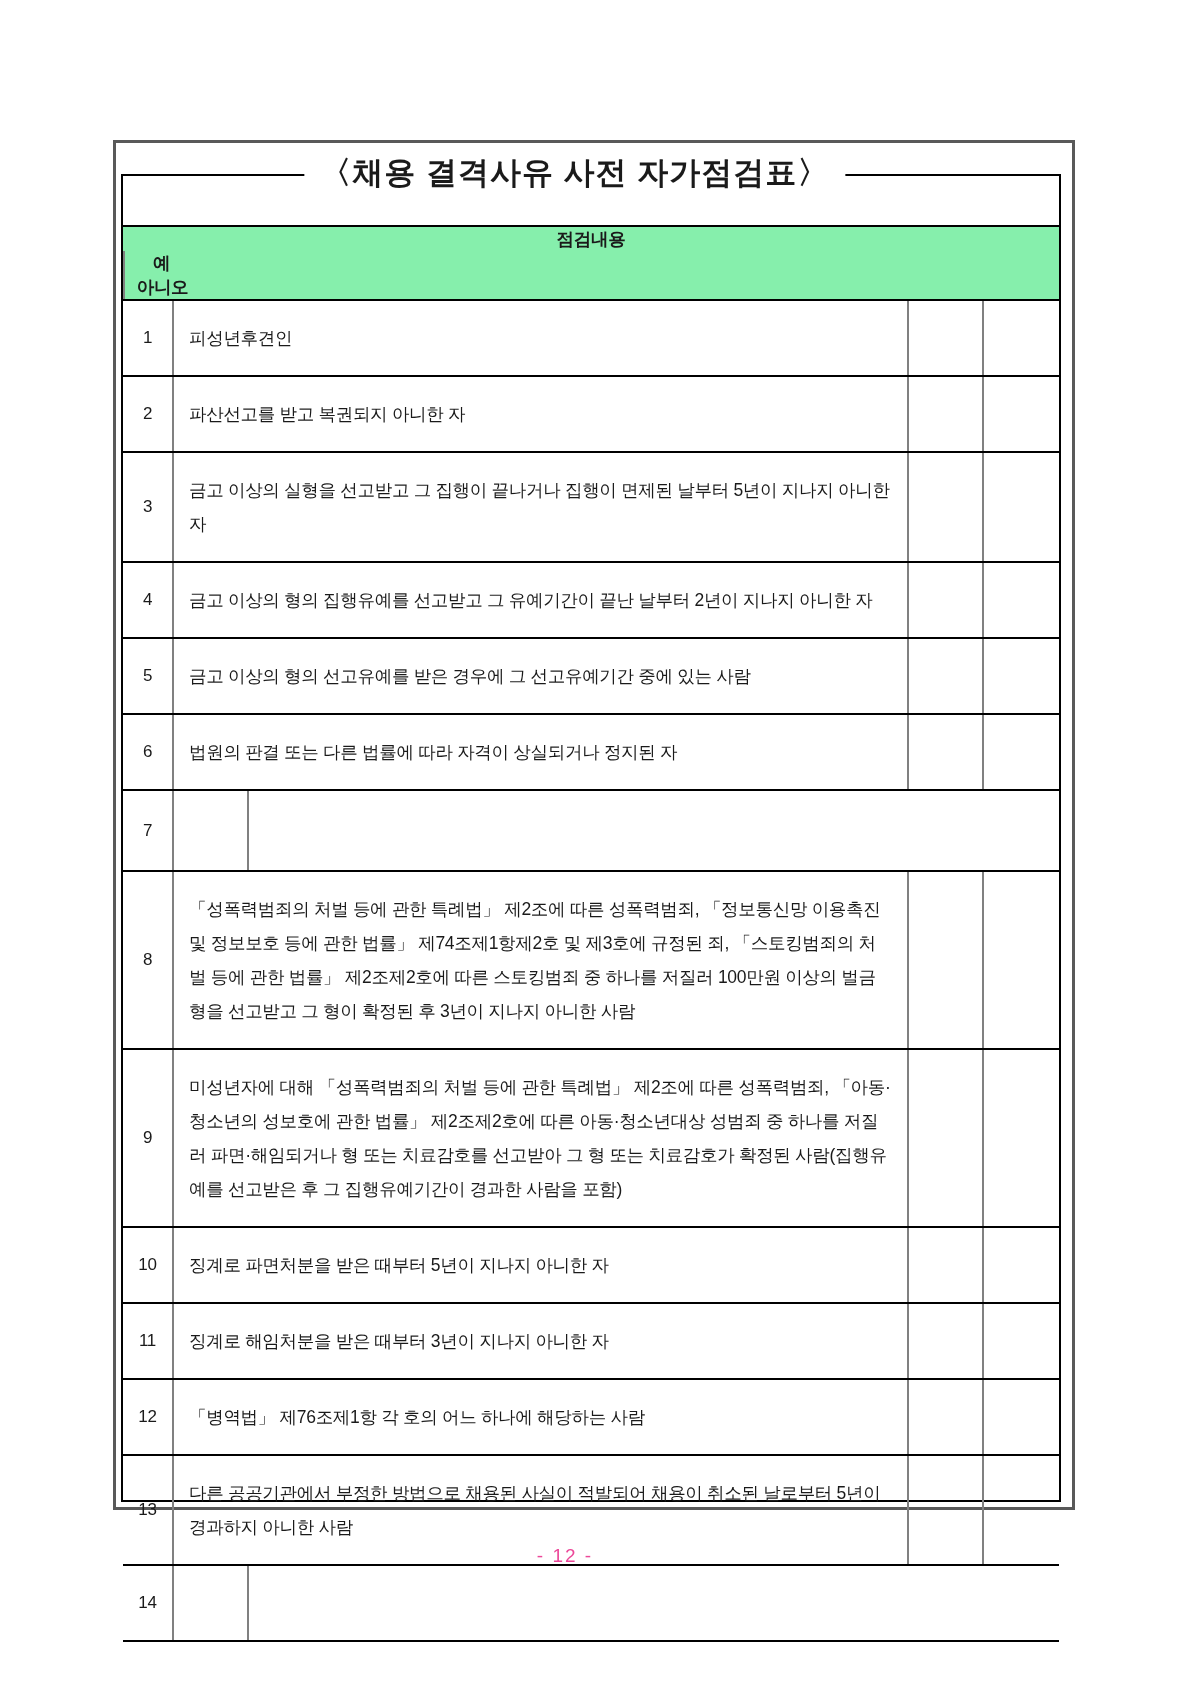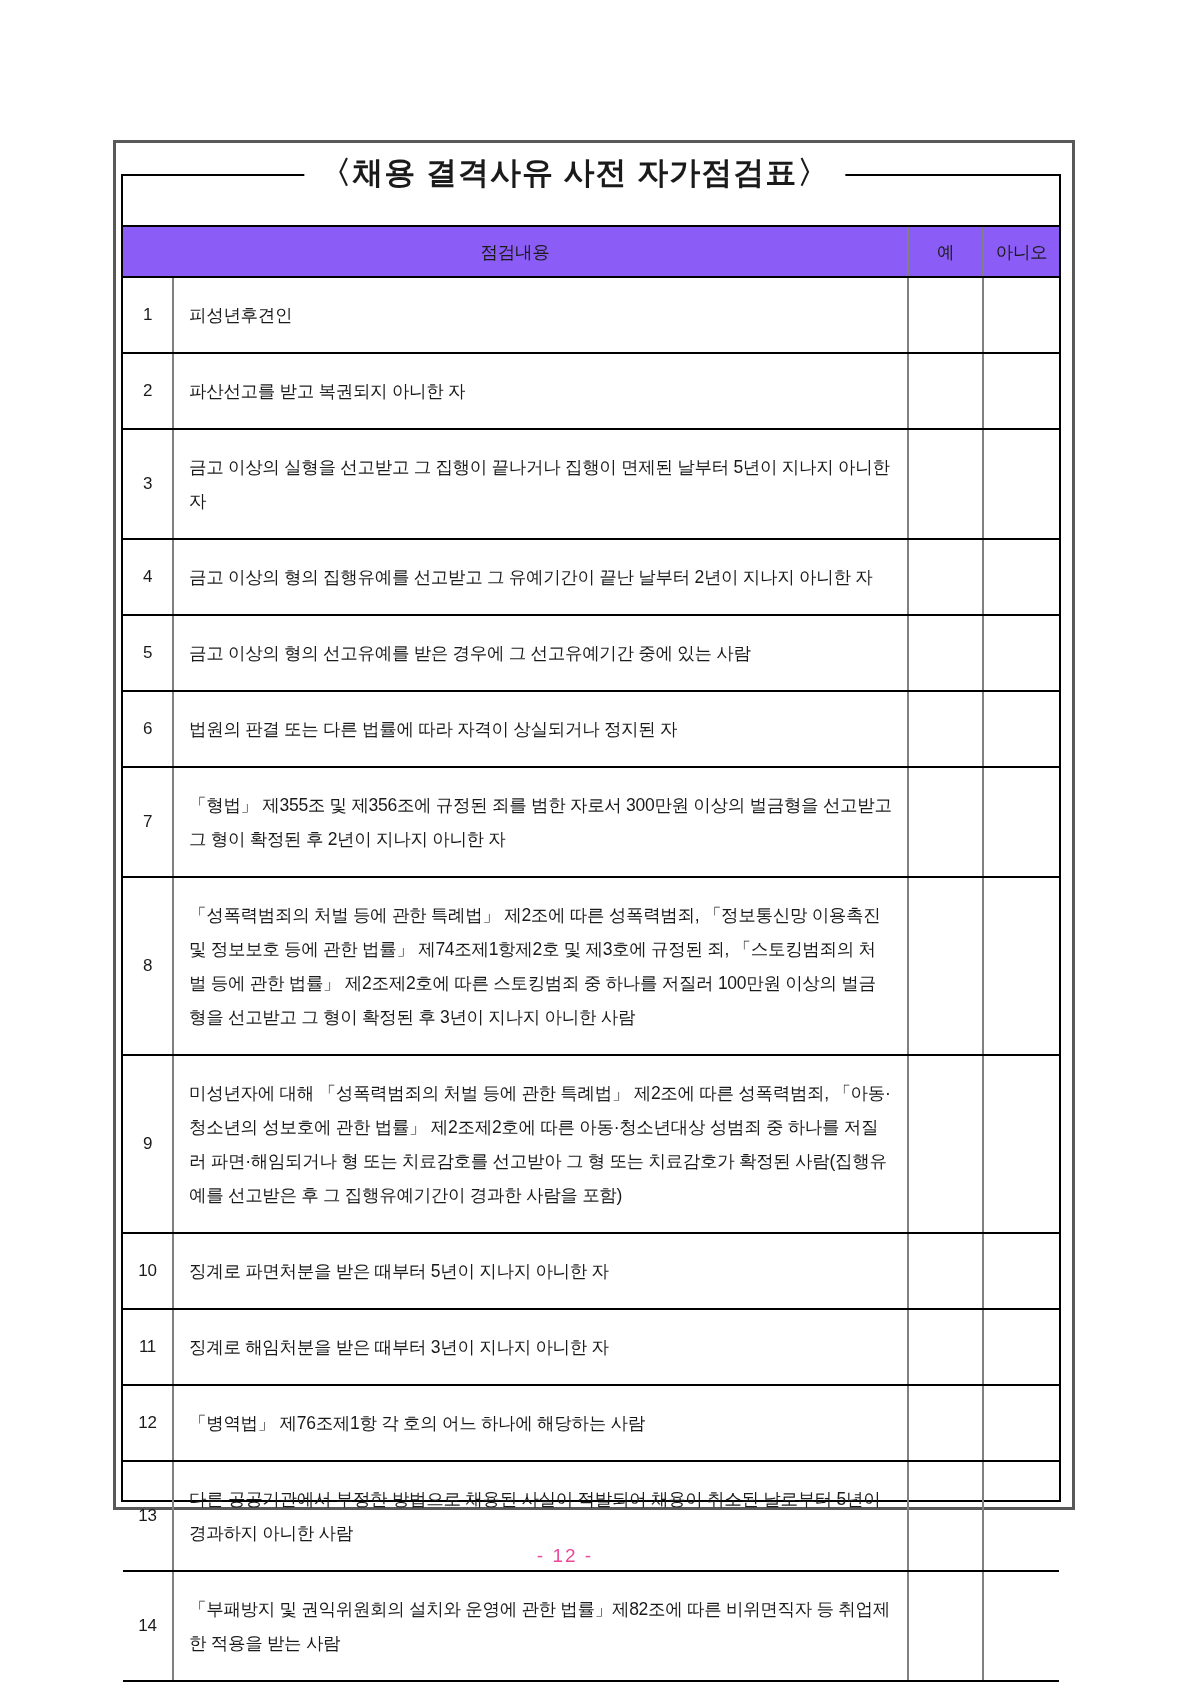--- a/index.html
+++ b/index.html
@@ -47,23 +47,24 @@
     border-bottom: 2px solid #000000;
     font-size: 17.5px;
     letter-spacing: -0.3px;
   }
   .row {
     display: flex;
     align-items: stretch;
     border-top: 2px solid #000000;
   }
   .header-row {
-    background: #8b5cf6;
+    background: #86efac;
     min-height: 51px;
-    font-weight: normal;
+    font-weight: bold;
+    flex-direction: column;
   }
   .hcell-content {
     flex: 1;
     display: flex;
     align-items: center;
     justify-content: center;
   }
   .cell-no {
     width: 49px;
     display: flex;
@@ -195,23 +196,20 @@
           <div class="cell-no">6</div>
           <div class="cell-content">
               <span>법원의 판결 또는 다른 법률에 따라 자격이 상실되거나 정지된 자</span>
             </div>
           <div class="cell-yes"></div>
           <div class="cell-ans"></div>
         </div>
 
         <div class="row rh-m">
           <div class="cell-no">7</div>
-          <div class="cell-content">
-              <span>「형법」 제355조 및 제356조에 규정된 죄를 범한 자로서 300만원 이상의 벌금형을 선고받고 그 형이 확정된 후 2년이 지나지 아니한 자</span>
-            </div>
           <div class="cell-yes"></div>
           <div class="cell-ans"></div>
         </div>
 
         <div class="row rh-xl">
           <div class="cell-no">8</div>
           <div class="cell-content">
               <span>「성폭력범죄의 처벌 등에 관한 특례법」 제2조에 따른 성폭력범죄, 「정보통신망 이용촉진 및 정보보호 등에 관한 법률」 제74조제1항제2호 및 제3호에 규정된 죄, 「스토킹범죄의 처벌 등에 관한 법률」 제2조제2호에 따른 스토킹범죄 중 하나를 저질러 100만원 이상의 벌금형을 선고받고 그 형이 확정된 후 3년이 지나지 아니한 사람</span>
             </div>
           <div class="cell-yes"></div>
@@ -258,23 +256,20 @@
           <div class="cell-no">13</div>
           <div class="cell-content">
               <span>다른 공공기관에서 부정한 방법으로 채용된 사실이 적발되어 채용이 취소된 날로부터 5년이 경과하지 아니한 사람</span>
             </div>
           <div class="cell-yes"></div>
           <div class="cell-ans"></div>
         </div>
 
         <div class="row rh-m3">
           <div class="cell-no">14</div>
-          <div class="cell-content">
-              <span>「부패방지 및 권익위원회의 설치와 운영에 관한 법률」제82조에 따른 비위면직자 등 취업제한 적용을 받는 사람</span>
-            </div>
           <div class="cell-yes"></div>
           <div class="cell-ans"></div>
         </div>
 
       </div>
 
 
       <div class="date-line">년      월      일</div>
 
       <div class="signature-line">지원자  성명 :                (인/서명)</div>

